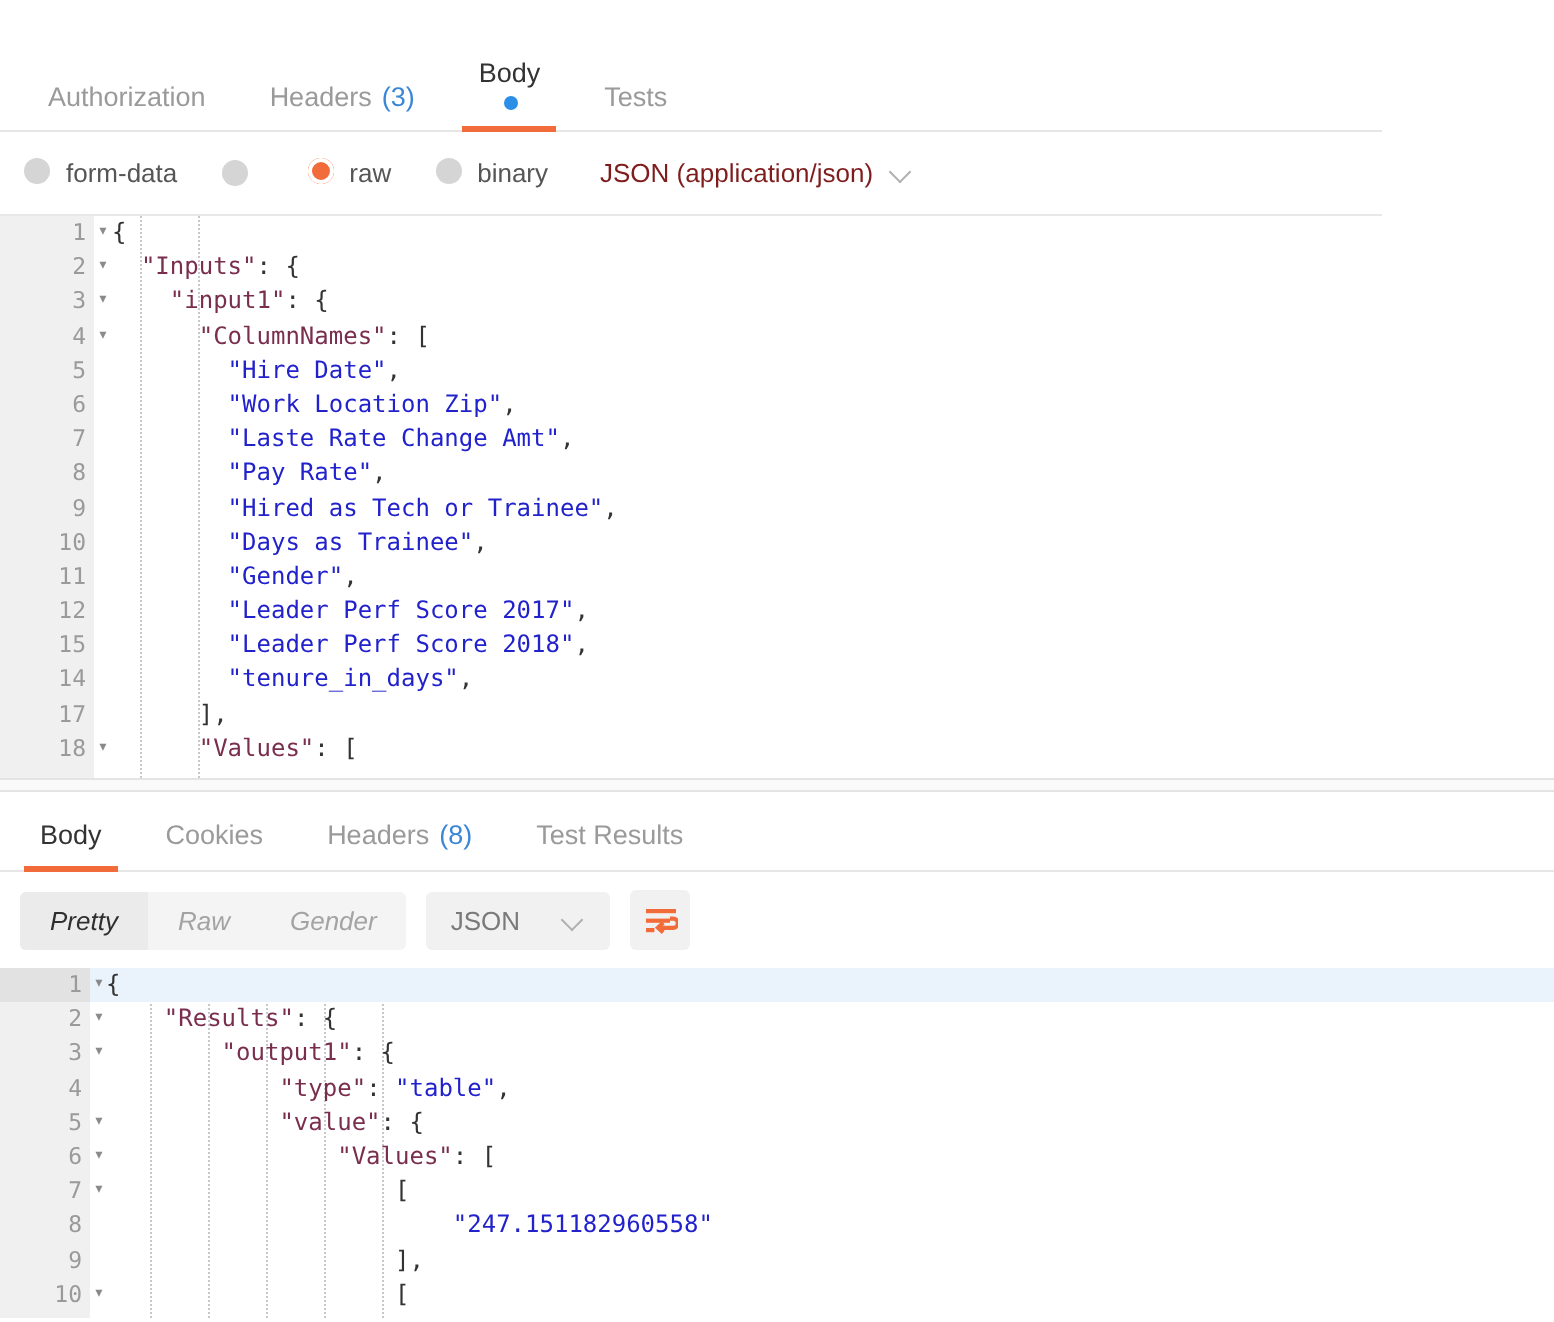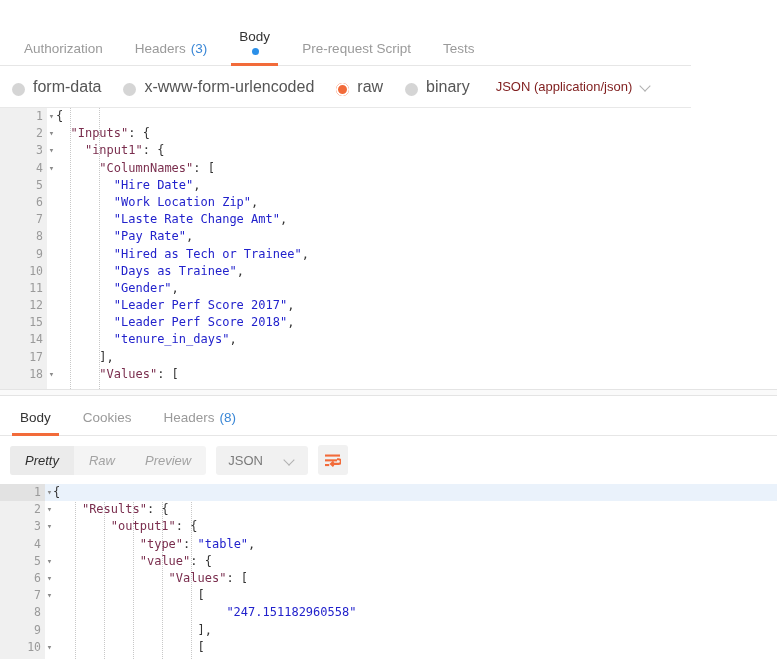--- a/index.html
+++ b/index.html
@@ -62,23 +62,23 @@
   .typerow {
     height: 42px;
     display: flex;
     align-items: center;
     padding-left: 12px;
     border-bottom: 1px solid #e8e8e8;
     background: #fff;
   }
   .radio-item {
     display: flex;
-    align-items: flex-end;
+    align-items: flex-start;
     margin-right: 22px;
-    font-size: 16px;
+    font-size: 13px;
     color: #555555;
     cursor: pointer;
     white-space: nowrap;
   }
   .radio-dot {
     width: 13px; height: 13px;
     border-radius: 50%;
     background: #d5d5d5;
     margin-right: 8px;
     flex: none;
@@ -290,36 +290,32 @@
       </div>
       <div class="tab">
         <span>Headers</span>
         <span class="count">(3)</span>
       </div>
       <div class="tab active">
         <span>Body</span>
         <span class="dot"></span>
       </div>
       <div class="tab">
-        <span>Pre-request Script</span>
-      </div>
-      <div class="tab">
         <span>Tests</span>
       </div>
     </div>
 
   <div class="typerow">
     <div id="body-types" style="display:flex;align-items:center;">
         <div class="radio-item">
           <span class="radio-dot"></span>
           <span>form-data</span>
         </div>
         <div class="radio-item">
           <span class="radio-dot"></span>
-          <span>x-www-form-urlencoded</span>
         </div>
         <div class="radio-item sel">
           <span class="radio-dot"></span>
           <span>raw</span>
         </div>
         <div class="radio-item">
           <span class="radio-dot"></span>
           <span>binary</span>
         </div>
       </div>
@@ -364,27 +360,30 @@
       <div class="tab active">
         <span>Body</span>
       </div>
       <div class="tab">
         <span>Cookies</span>
       </div>
       <div class="tab">
         <span>Headers</span>
         <span class="count">(8)</span>
       </div>
+      <div class="tab">
+        <span>Test Results</span>
+      </div>
     </div>
 
   <div class="res-toolbar">
     <div class="segctl" id="view-modes">
         <div class="segbtn active">Pretty</div>
         <div class="segbtn">Raw</div>
-        <div class="segbtn">Preview</div>
+        <div class="segbtn">Gender</div>
       </div>
 
     <div class="fmtsel">
       <span>JSON</span>
       <span class="chev"></span>
     </div>
 
     <div class="wrapbtn">
       <svg width="17" height="15" viewBox="0 0 17 15">
         <rect x="1" y="1.5" width="15" height="2.1" fill="#f26b3a"></rect>

